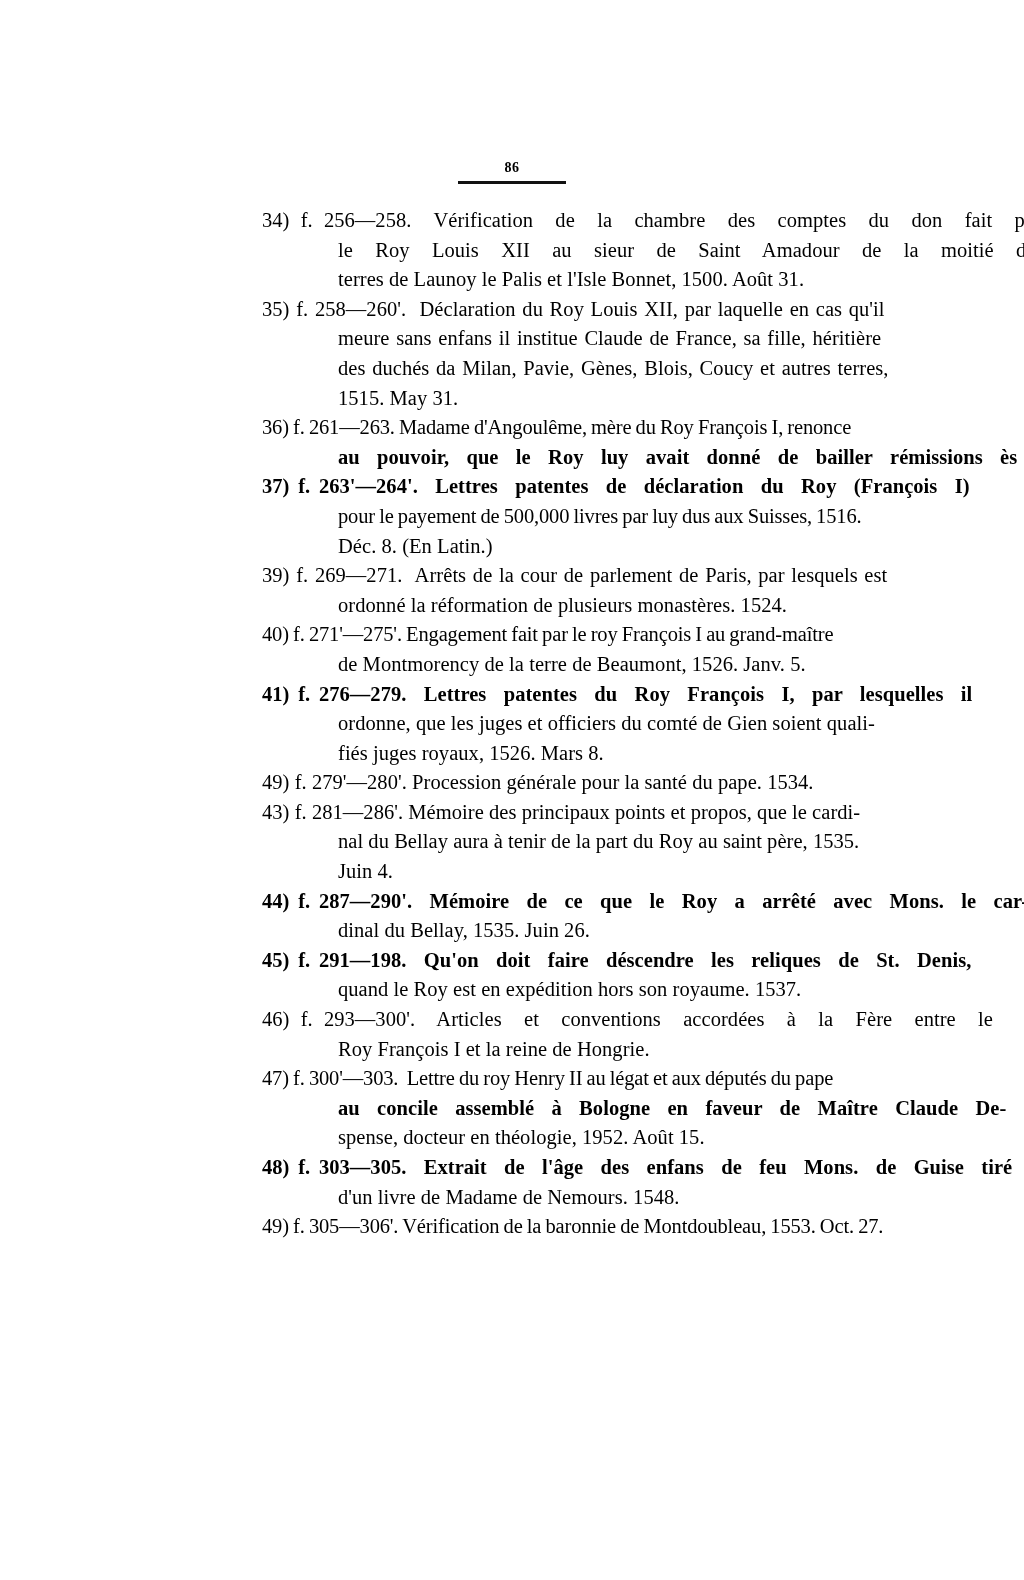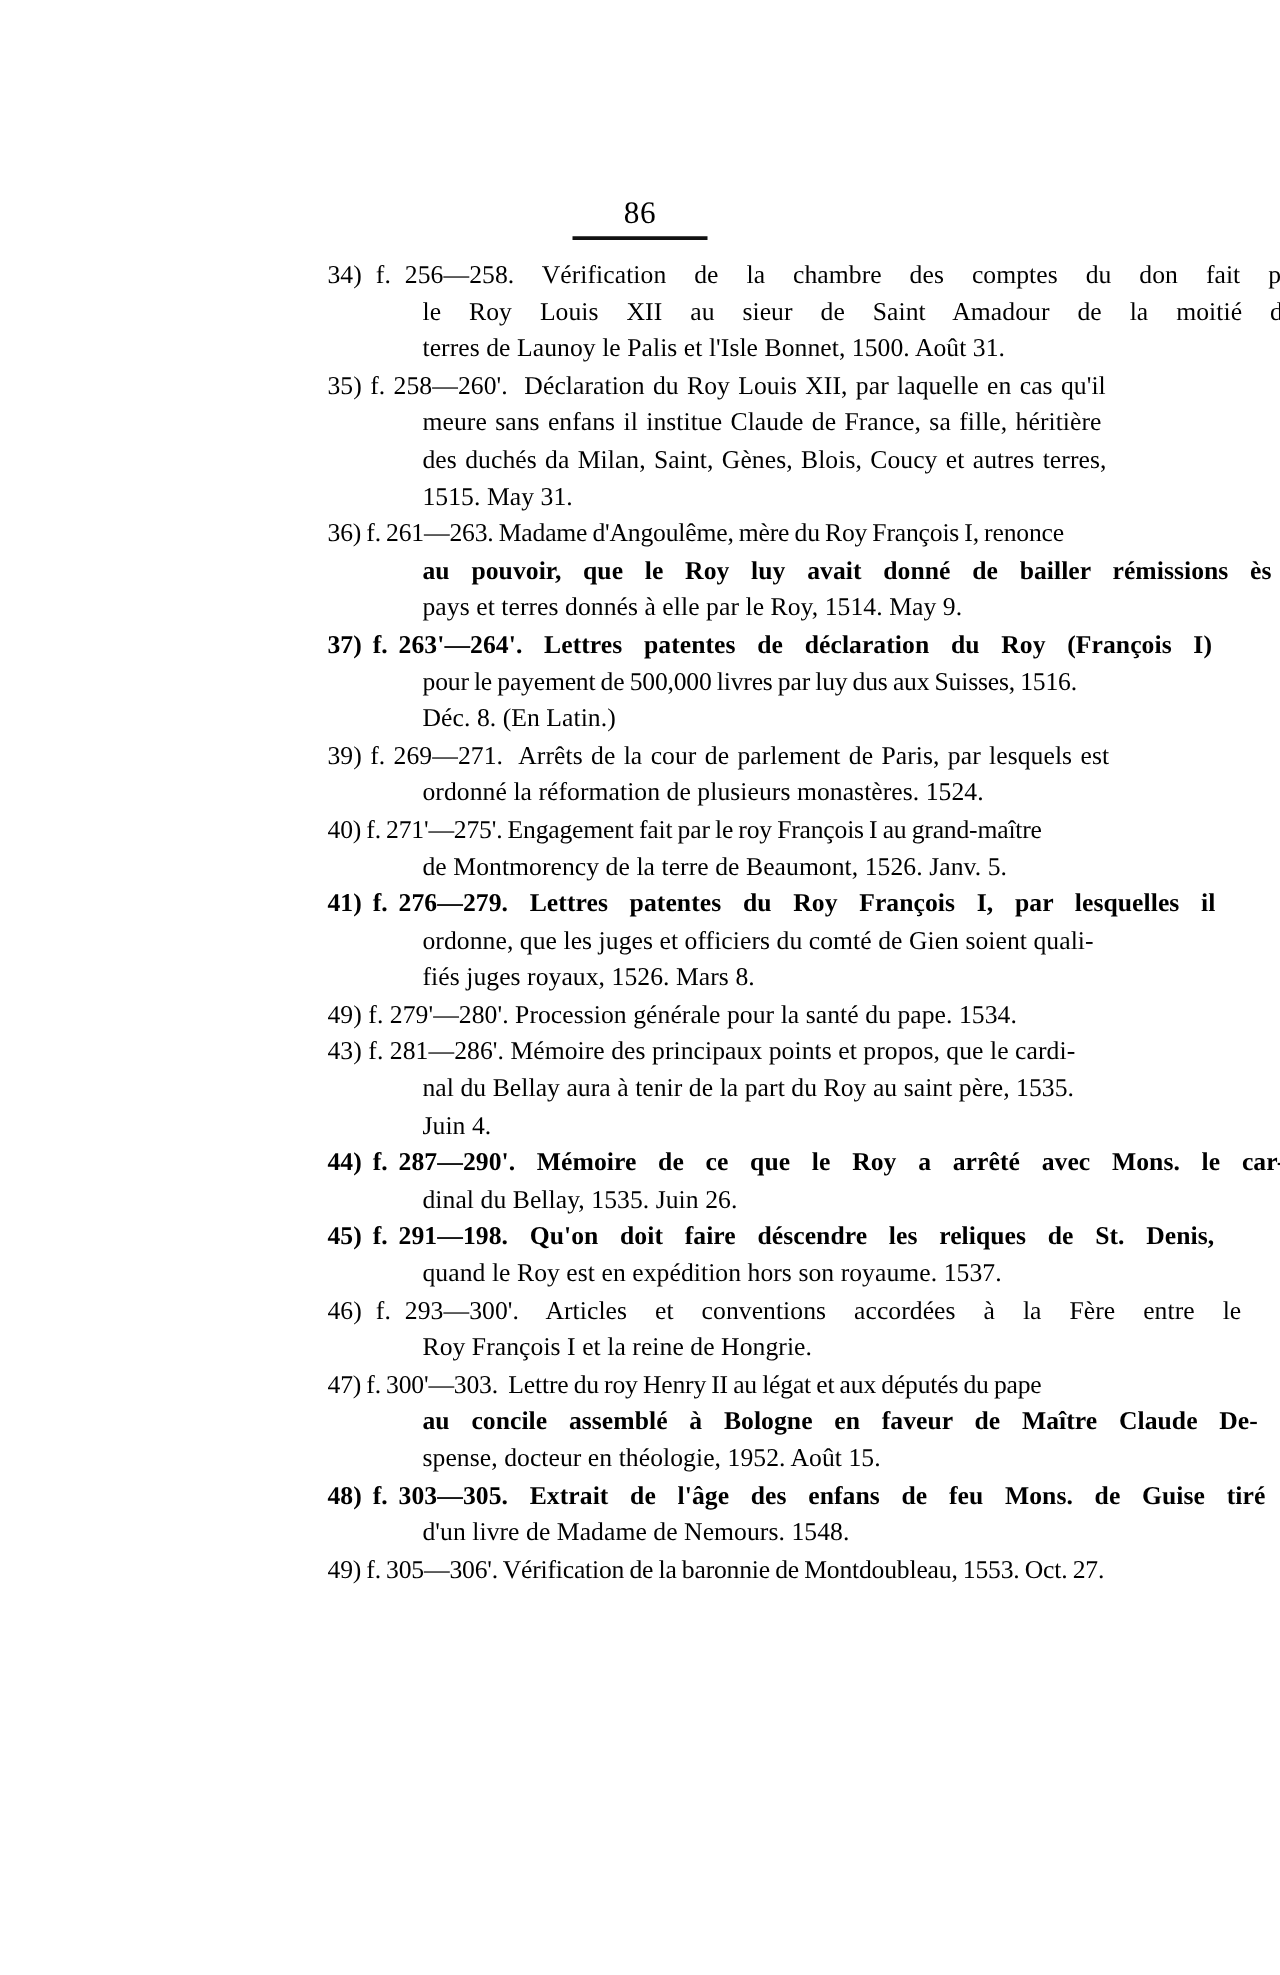--- a/index.html
+++ b/index.html
@@ -30,22 +30,22 @@
   
   .pagehead {
     position: absolute;
     left: 0;
     top: 158px;
     width: 1024px;
     text-align: center;
   }
   .pagehead .folio {
     display: inline-block;
-    font-size: 25px;
-    font-weight: normal;
+    font-size: 14px;
+    font-weight: bold;
     letter-spacing: 0.5px;
     line-height: 1;
     padding-bottom: 6px;
   }
   .pagehead .rule {
     width: 108px;
     height: 3px;
     background: #111111;
     margin: 0 auto;
   }
@@ -104,28 +104,27 @@
 
     <div class="entry">
       <span class="line first sp3">34) f. 256—258.  Vérification  de  la  chambre  des  comptes  du  don  fait  par</span>
       <span class="line cont sp3">le  Roy  Louis  XII  au  sieur  de  Saint  Amadour  de  la  moitié  des</span>
       <span class="line cont">terres de Launoy le Palis et l'Isle Bonnet, 1500. Août 31.</span>
     </div>
 
     <div class="entry">
       <span class="line first sp1">35) f. 258—260'.  Déclaration du Roy Louis XII, par laquelle en cas qu'il</span>
       <span class="line cont sp1">meure sans enfans il institue Claude de France, sa fille, héritière</span>
-      <span class="line cont sp1">des duchés da Milan, Saint, Gènes, Blois, Coucy et autres terres,</span>
+      <span class="line cont sp1">des duchés da Milan, Pavie, Gènes, Blois, Coucy et autres terres,</span>
       <span class="line cont">1515. May 31.</span>
     </div>
 
     <div class="entry">
       <span class="line first tight">36) f. 261—263. Madame d'Angoulême, mère du Roy François I, renonce</span>
       <span class="line cont sp2">au  pouvoir,  que  le  Roy  luy  avait  donné  de  bailler  rémissions  ès</span>
-      <span class="line cont">pays et terres donnés à elle par le Roy, 1514. May 9.</span>
     </div>
 
     <div class="entry">
       <span class="line first sp2">37) f. 263'—264'.  Lettres  patentes  de  déclaration  du  Roy  (François  I)</span>
       <span class="line cont tight">pour le payement de 500,000 livres par luy dus aux Suisses, 1516.</span>
       <span class="line cont"><span>Déc. 8. </span><span class="ital">(En Latin.)</span></span>
     </div>
 
 
     <div class="entry">

